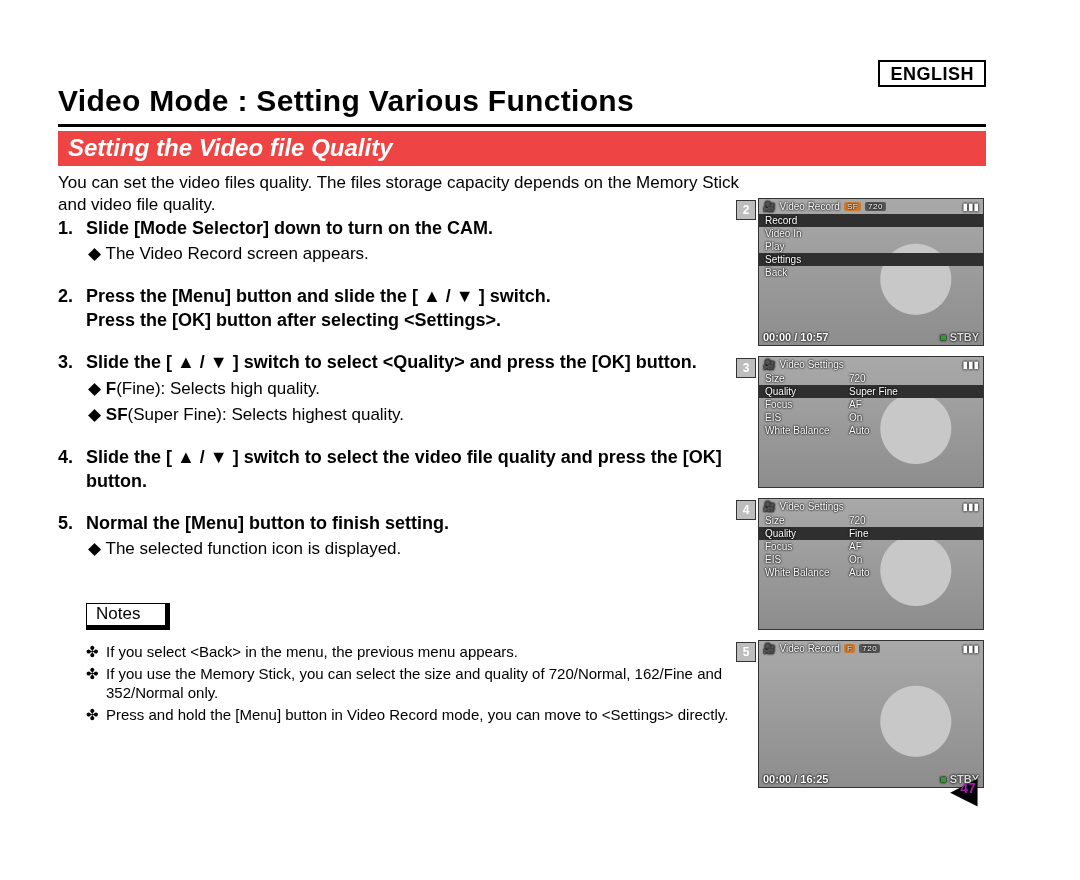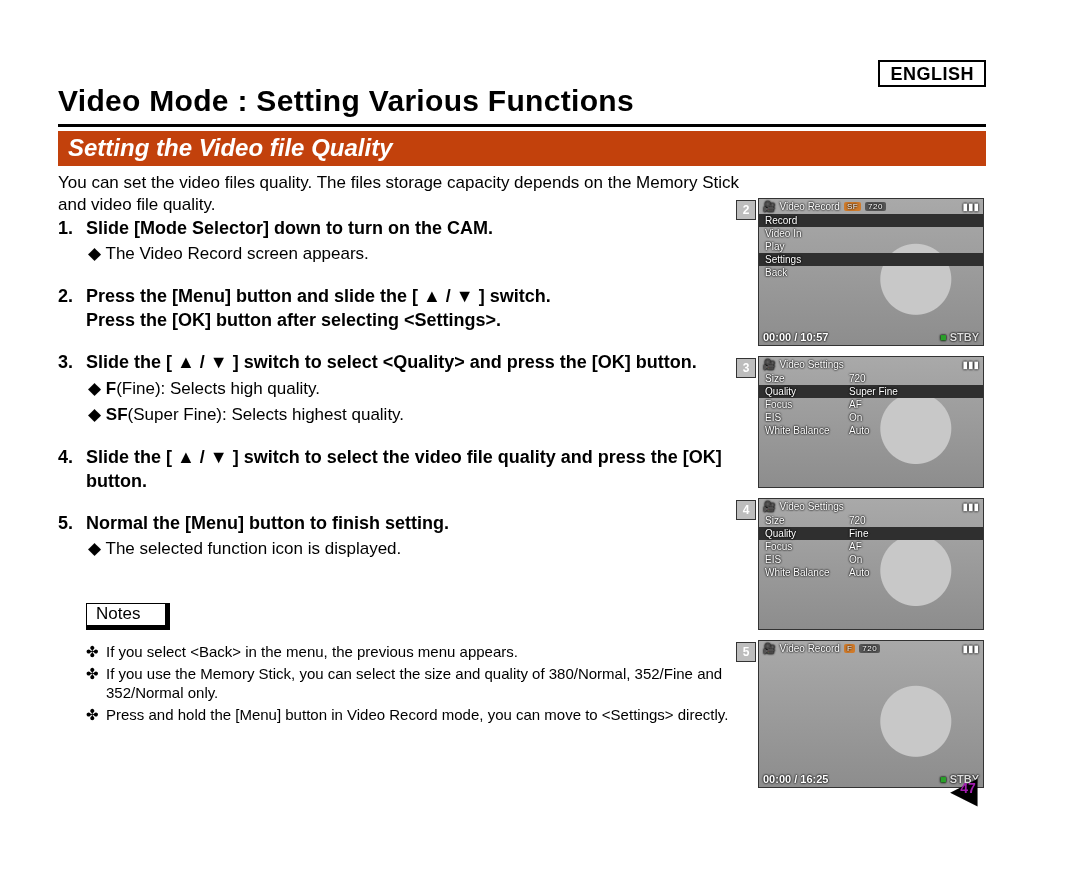--- a/index.html
+++ b/index.html
@@ -30,21 +30,21 @@
     font-size: 30px;
     font-weight: bold;
     margin: 24px 0 6px 0;
     letter-spacing:0.3px;
   }
   .hr {
     border-top: 3px solid #000;
     margin-bottom: 4px;
   }
   .section-bar {
-    background: #c2410c;
+    background: #ef4444;
     color: #fff;
     font-size: 24px;
     font-weight: bold;
     font-style: italic;
     padding: 3px 10px 4px 10px;
     margin-bottom: 6px;
   }
   .intro {
     font-size: 17px;
     line-height: 1.28;
@@ -252,21 +252,21 @@
               <span class="step-num">5.</span>
               <span class="step-body">Normal the [Menu] button to finish setting.</span>
             </div>
           <div class="sub"><span class="dia">The selected function icon is displayed.</span></div>
         </li>
       </ol>
 
       <div class="notes-box">Notes</div>
       <ul class="notes">
         <li>If you select &lt;Back&gt; in the menu, the previous menu appears.</li>
-        <li>If you use the Memory Stick, you can select the size and quality of 380/Normal, 352/Fine and 352/Normal only.</li>
+        <li>If you use the Memory Stick, you can select the size and quality of 720/Normal, 162/Fine and 352/Normal only.</li>
         <li>Press and hold the [Menu] button in Video Record mode, you can move to &lt;Settings&gt; directly.</li>
       </ul>
     </div>
 
     <div class="figcol" id="figcol">
         <div class="lcd-wrap">
           <div class="lcd-num">2</div>
           <div class="lcd h150">
             <div class="topbar">
               <span>🎥</span>

